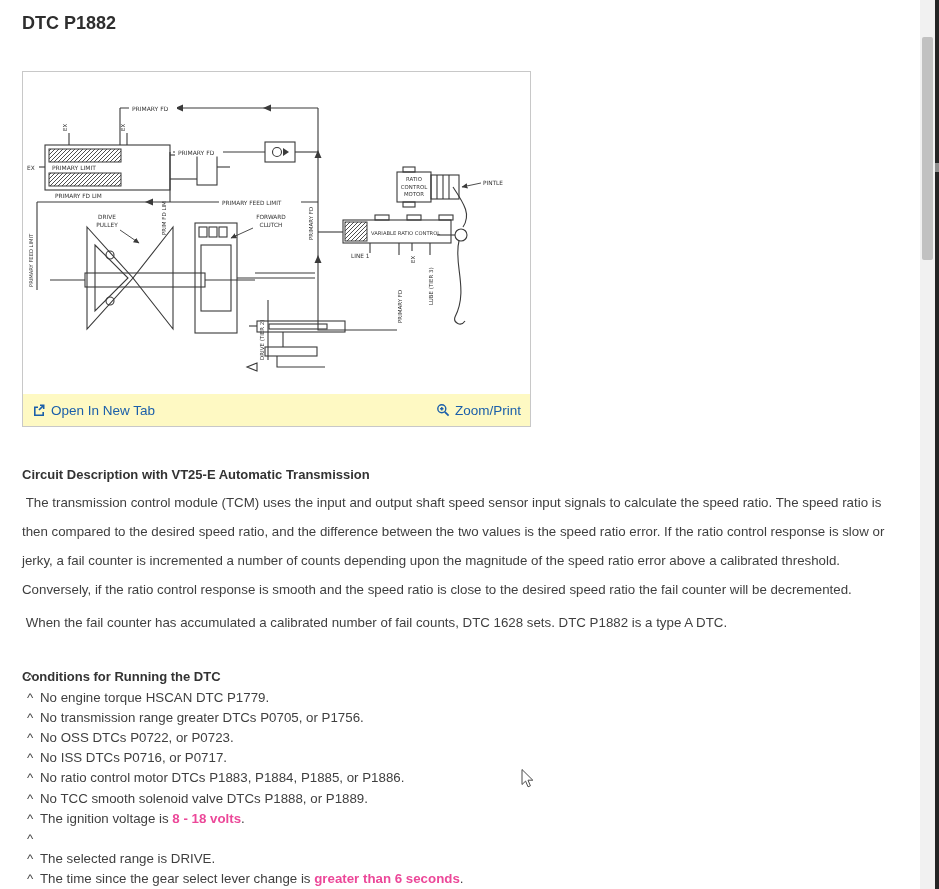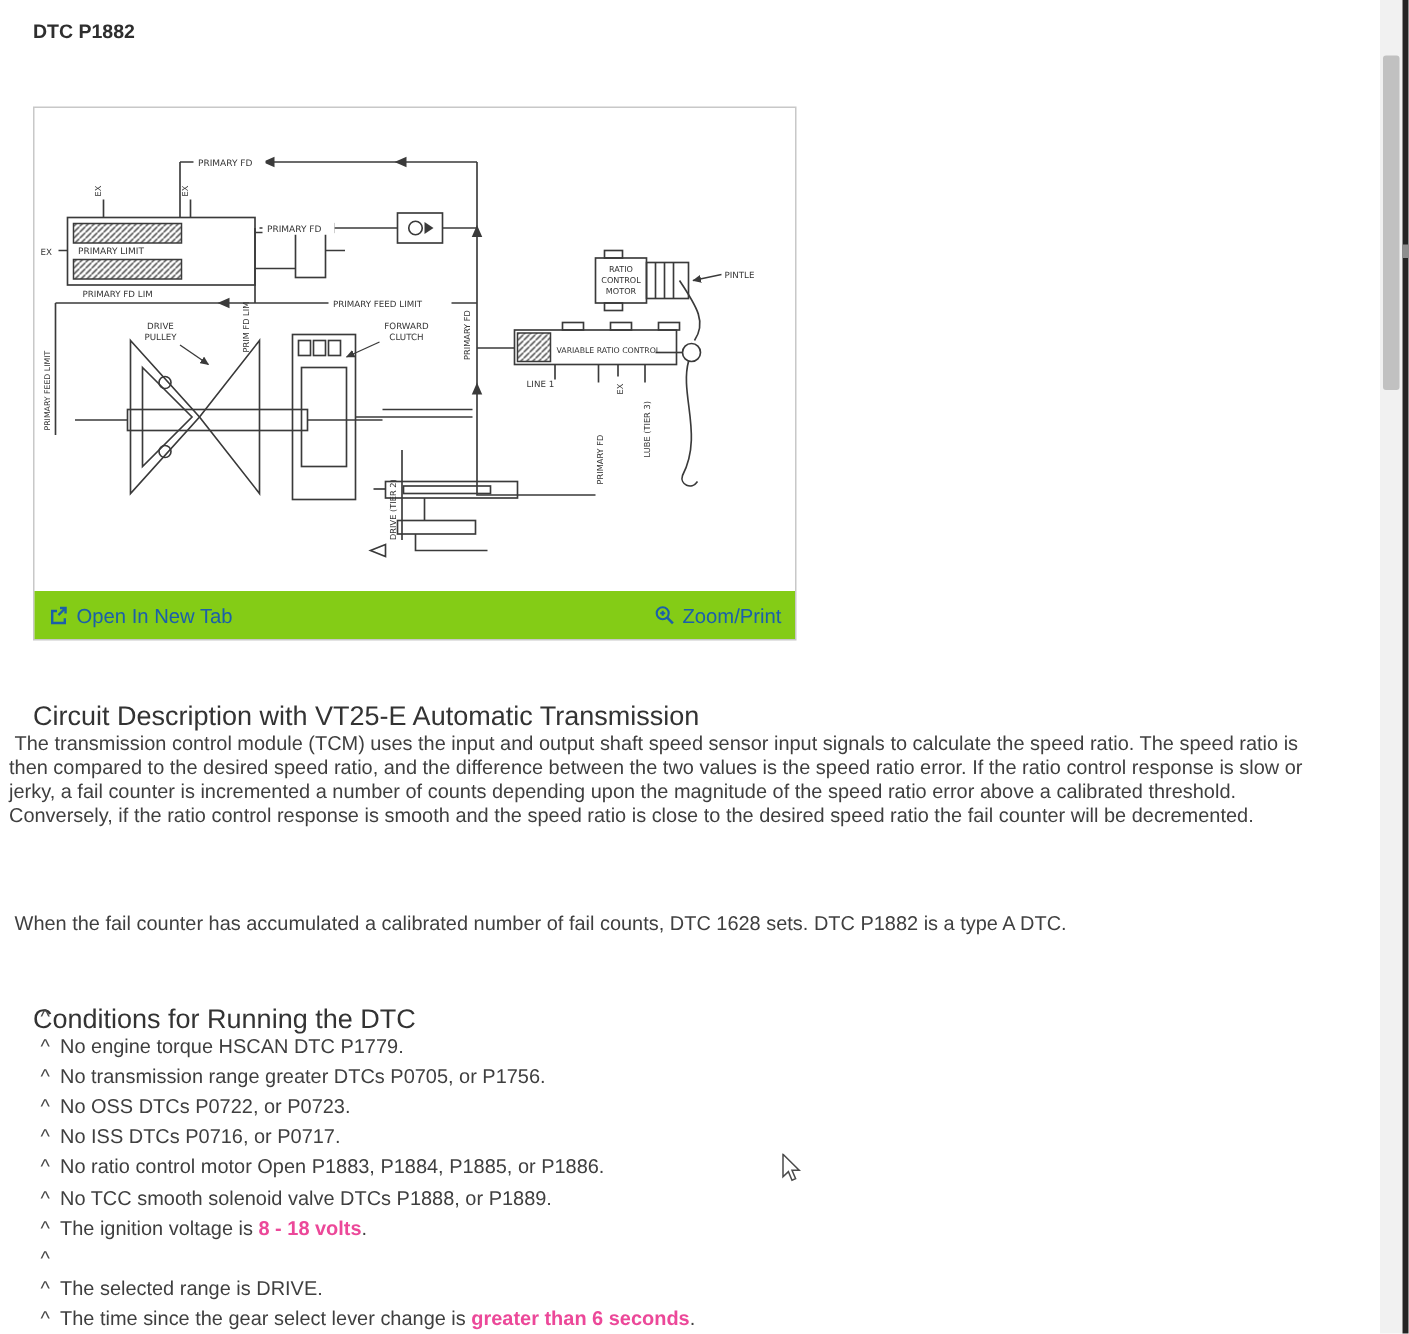--- a/index.html
+++ b/index.html
@@ -4,45 +4,45 @@
 <style>
   html,body{margin:0;padding:0;}
   body{
     width:939px;height:889px;position:relative;overflow:hidden;
     background:#ffffff;
     font-family:"Liberation Sans",sans-serif;
     color:#3f3f3f;
   }
   .abs{position:absolute;}
   #page-title{
-    left:22px;top:13px;font-size:13px;font-weight:bold;color:#2e2e2e;
+    left:22px;top:13px;font-size:18px;font-weight:bold;color:#2e2e2e;
   }
   
   #figure-frame{
     left:22px;top:71px;width:509px;height:356px;
     border:1px solid #c8c8c8;box-sizing:border-box;background:#fff;
   }
   #diagram-svg{position:absolute;left:2px;top:23px;}
   #figure-footer{
     position:absolute;left:0;right:0;bottom:0;height:29px;
-    background:#84cc16;
+    background:#fef9c3;
     display:flex;align-items:center;justify-content:space-between;
     padding:16px 9px;box-sizing:border-box;
   }
   .fig-link{
     display:flex;align-items:center;gap:5px;
     color:#1b5faa;font-size:13.5px;cursor:pointer;text-decoration:none;
   }
   .fig-link svg{display:block;}
   
   .sec-heading{
-    left:22px;font-size:18px;font-weight:normal;color:#333333;
+    left:22px;font-size:13px;font-weight:bold;color:#333333;
   }
   .para{
-    left:6px;width:876px;font-size:13.3px;line-height:16px;color:#3f3f3f;
+    left:22px;width:876px;font-size:13.3px;line-height:29px;color:#3f3f3f;
     white-space:pre-wrap;
   }
   #conditions-list{
     left:22px;width:876px;font-size:13.3px;color:#3f3f3f;
   }
   .cond-item{
     display:flex;line-height:20.1px;
   }
   .cond-marker{
     width:13px;flex:0 0 13px;margin-left:5px;color:#4a4a4a;
@@ -249,21 +249,21 @@
     <div class="cond-item">
       <span class="cond-marker">^</span>
       <span><span>No OSS DTCs P0722, or P0723.</span></span>
     </div>
     <div class="cond-item">
       <span class="cond-marker">^</span>
       <span><span>No ISS DTCs P0716, or P0717.</span></span>
     </div>
     <div class="cond-item">
       <span class="cond-marker">^</span>
-      <span><span>No ratio control motor Open P1883, P1884, P1885, or P1886.</span></span>
+      <span><span>No ratio control motor DTCs P1883, P1884, P1885, or P1886.</span></span>
     </div>
     <div class="cond-item">
       <span class="cond-marker">^</span>
       <span><span>No TCC smooth solenoid valve DTCs P1888, or P1889.</span></span>
     </div>
     <div class="cond-item">
       <span class="cond-marker">^</span>
       <span><span>The ignition voltage is </span><b>8 - 18 volts</b><span>.</span></span>
     </div>
     <div class="cond-item">

